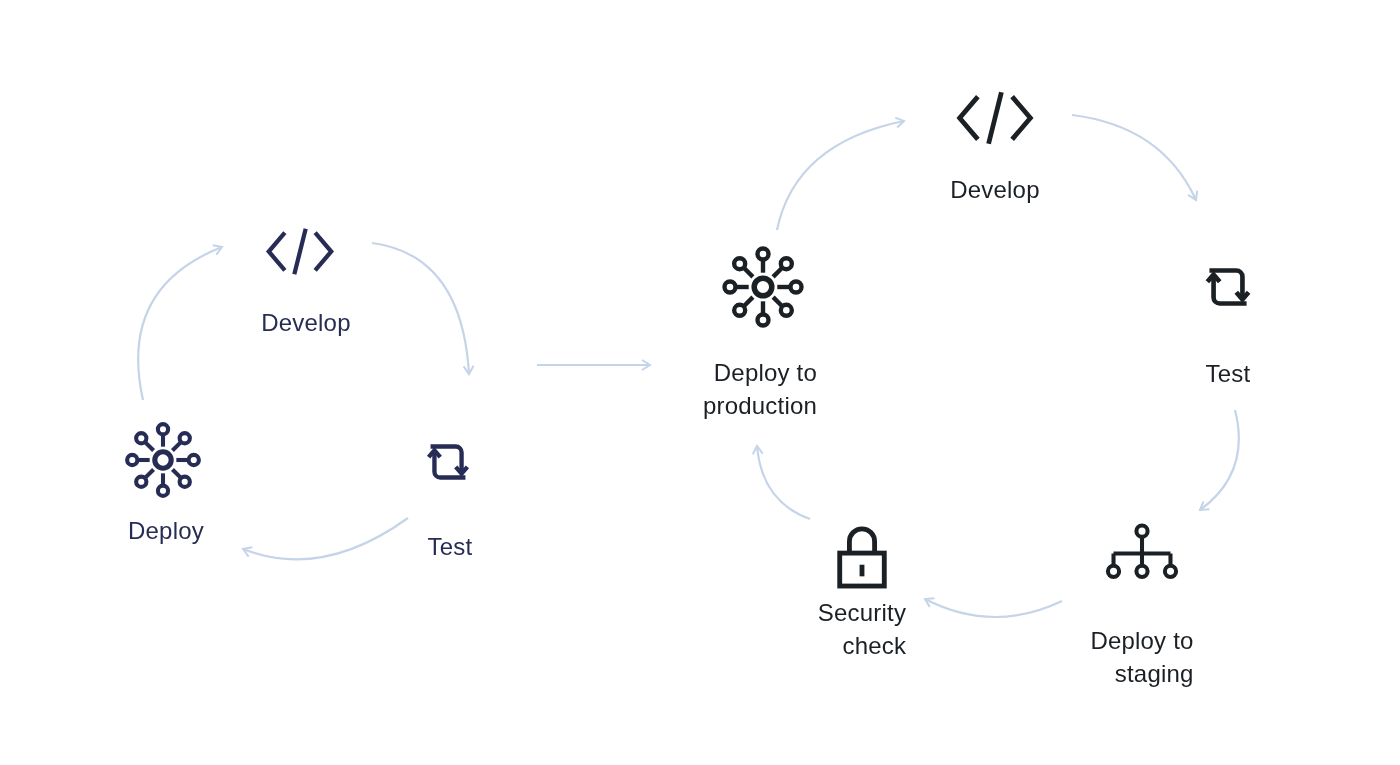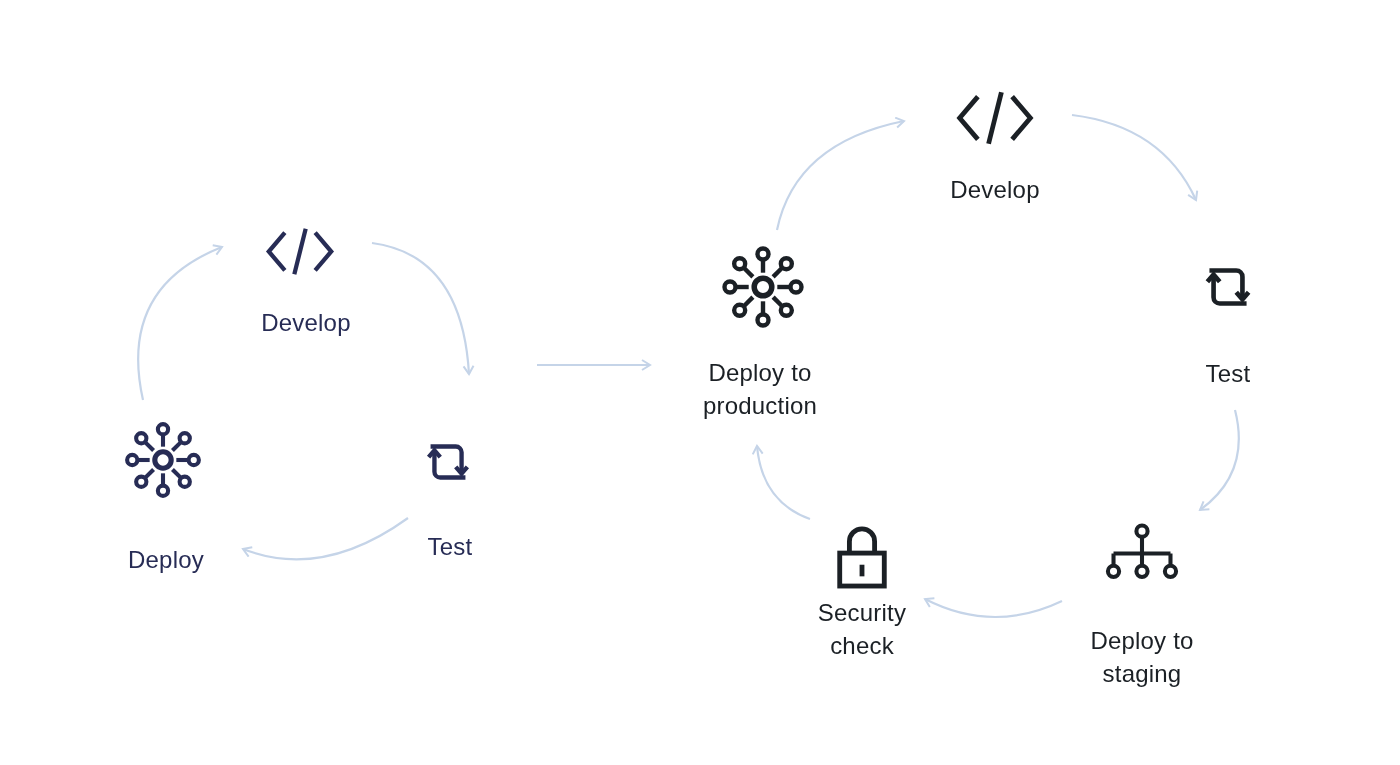--- a/index.html
+++ b/index.html
@@ -22,21 +22,21 @@
   .node-icon svg { display: block; fill: none; stroke: currentColor; }
 
   .left-node  { color: var(--left, #272c55); }
   .right-node { color: var(--right, #1b2025); }
 
   .node-label {
     position: absolute;
     transform: translateX(-50%);
     font-size: 24px;
     line-height: 33px;
-    text-align: center;
+    text-align: right;
     white-space: nowrap;
     letter-spacing: 0.2px;
   }
   .left-node.node-label  { color: var(--left, #272c55); }
   .right-node.node-label { color: var(--right, #1b2025); }
 </style>
 </head>
 <body>
 
 <div class="canvas">
@@ -96,21 +96,21 @@
         <line x1="27" y1="40" x2="16" y2="40"></line>
           <circle cx="10" cy="40" r="5"></circle>
         <line x1="30.8" y1="30.8" x2="23" y2="23"></line>
           <circle cx="18.8" cy="18.8" r="5"></circle>
         <line x1="40" y1="27" x2="40" y2="16"></line>
           <circle cx="40" cy="10" r="5"></circle>
         <line x1="49.2" y1="30.8" x2="57" y2="23"></line>
           <circle cx="61.2" cy="18.8" r="5"></circle>
       </svg>
     </div>
-    <div class="node-label left-node" style="left:166px; top:543px">Deploy</div>
+    <div class="node-label left-node" style="left:166px; top:514px">Deploy</div>
   </div>
 
   <div>
 
     <div class="node-icon right-node" style="left:952px; top:88px">
       <svg width="86" height="60" viewBox="0 0 80 56" stroke-width="4.5">
         <path d="M24 8 L7 28 L24 48"></path>
         <path d="M34 52 L46 4"></path>
         <path d="M56 8 L73 28 L56 48"></path>
       </svg>

